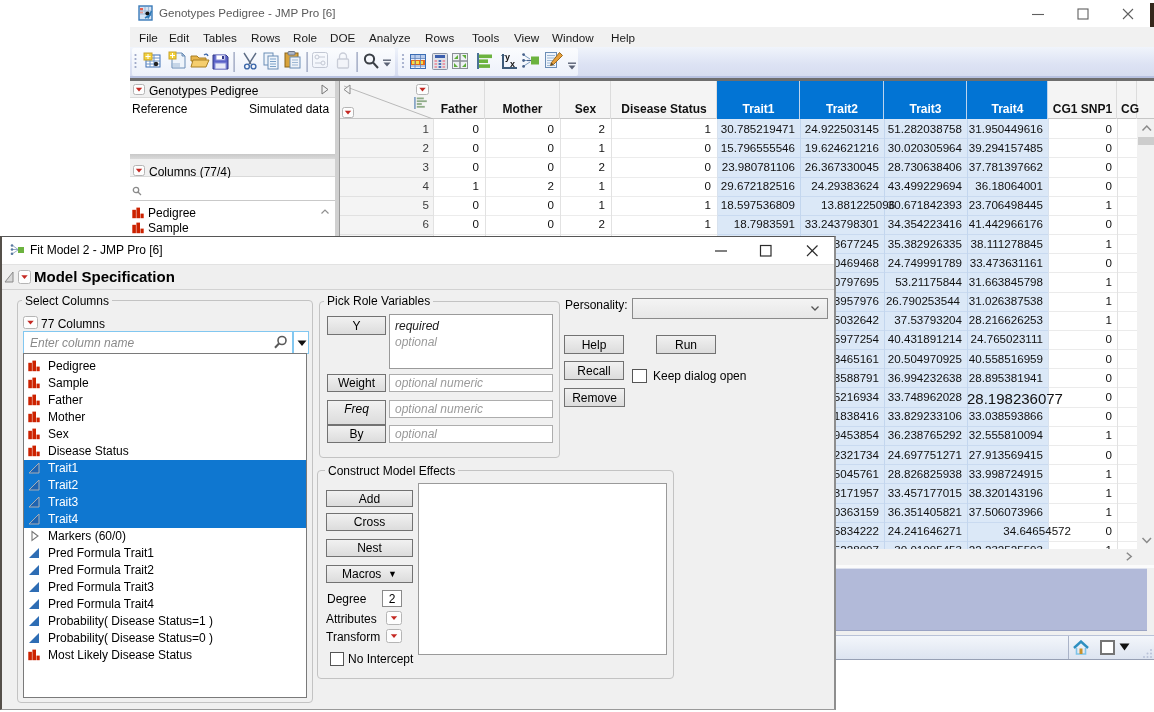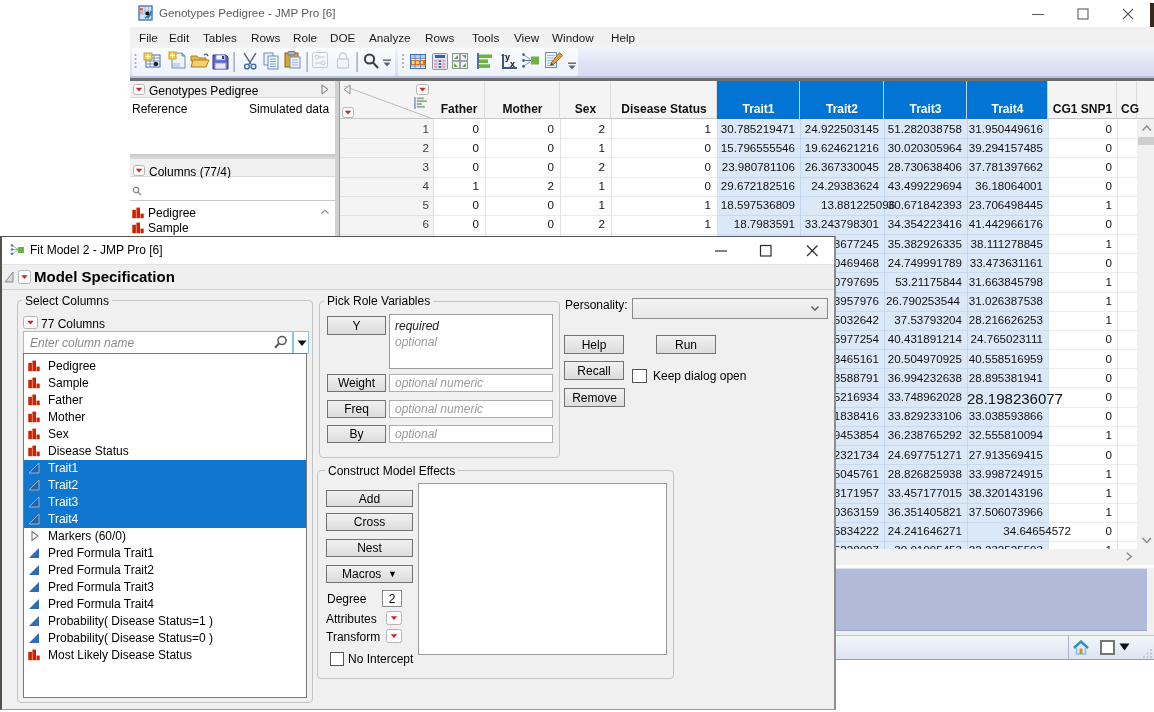--- a/index.html
+++ b/index.html
@@ -795,21 +795,21 @@
 <span class="t" style="left:48px;top:647.8px;font-size:12px;color:#000;">Most Likely Disease Status</span>
 <div class="gb" style="left:319px;top:301px;width:241px;height:157px;"></div>
 <span class="gbl" style="left:324px;top:294px;">Pick Role Variables</span>
 <div class="btn" style="left:327px;top:316px;width:59px;height:19px;line-height:18px;">Y</div>
 <div style="left:389px;top:314px;width:164px;height:55px;background:#fff;border:1px solid #9a9a9a;"></div>
 <span class="t it" style="left:395px;top:319px;font-size:12px;color:#1a1a1a;">required</span>
 <span class="t it" style="left:395px;top:335px;font-size:12px;color:#9a9a9a;">optional</span>
 <div class="btn" style="left:327px;top:374px;width:59px;height:18px;line-height:17px;">Weight</div>
 <div style="left:389px;top:374px;width:164px;height:18px;background:#fff;border:1px solid #adadad;"></div>
 <span class="t it" style="left:395px;top:376px;font-size:12px;color:#9a9a9a;">optional numeric</span>
-<div class="btn" style="left:327px;top:400px;width:59px;height:18px;line-height:17px;">Freq</div>
+<div class="btn" style="left:327px;top:400px;width:59px;height:25px;line-height:17px;font-style:italic;">Freq</div>
 <div style="left:389px;top:400px;width:164px;height:18px;background:#fff;border:1px solid #adadad;"></div>
 <span class="t it" style="left:395px;top:402px;font-size:12px;color:#9a9a9a;">optional numeric</span>
 <div class="btn" style="left:327px;top:425px;width:59px;height:18px;line-height:17px;">By</div>
 <div style="left:389px;top:425px;width:164px;height:18px;background:#fff;border:1px solid #adadad;"></div>
 <span class="t it" style="left:395px;top:427px;font-size:12px;color:#9a9a9a;">optional</span>
 <span class="t" style="left:565px;top:298px;font-size:12px;color:#000;">Personality:</span>
 <div style="left:632px;top:298px;width:196px;height:21px;background:linear-gradient(#f4f4f4,#e7e7e7);border:1px solid #8a8a8a;"></div>
 <svg style="position:absolute;left:810px;top:305px" width="10" height="7" viewBox="0 0 10 7">
     <path d="M1.5 1.5 L5 5 L8.5 1.5" fill="none" stroke="#555" stroke-width="1.3"></path>
   </svg>

